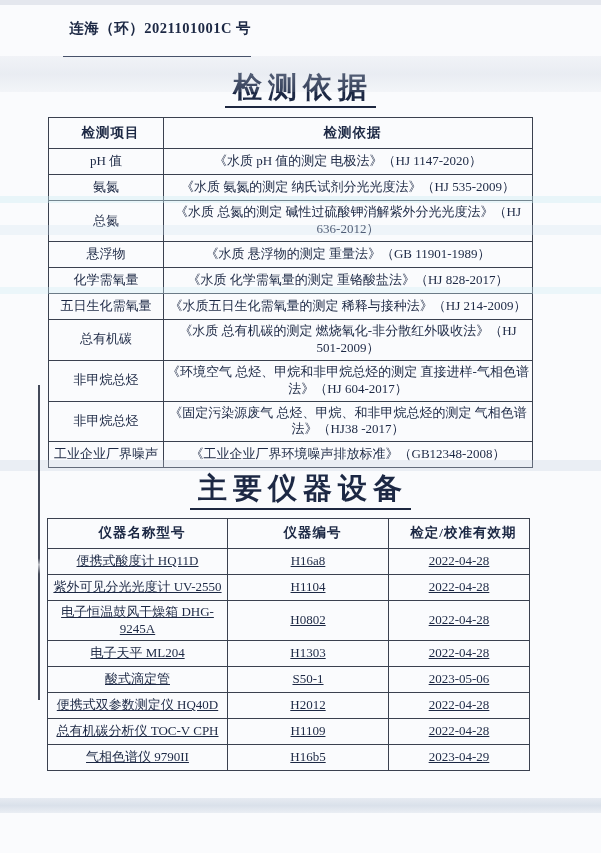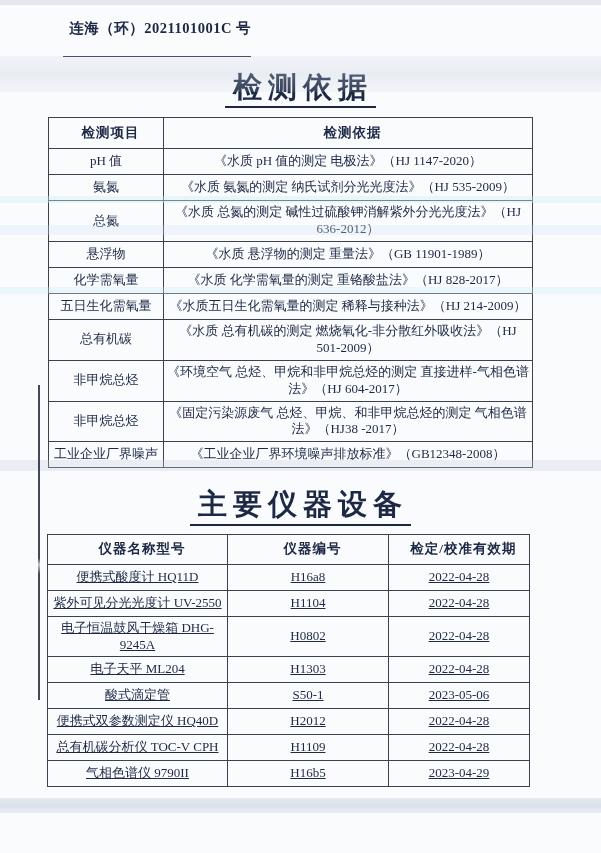--- a/index.html
+++ b/index.html
@@ -35,21 +35,21 @@
   }
   
   .sec-title{text-align:center;margin:0;}
   .sec-title .t{
     display:inline-block;
     font-size:29px;font-weight:700;letter-spacing:6px;
     border-bottom:2px solid #1d2740;
     padding:0 3px 1px 8px;line-height:1.25;
   }
   .sec-title.first{margin-top:11px;}
-  .sec-title.second{margin-top:17px;}
+  .sec-title.second{margin-top:1px;}
   
   table{border-collapse:collapse;table-layout:fixed;}
   td,th{border:1.5px solid #3a414f;text-align:center;vertical-align:middle;
         line-height:1.3;overflow:hidden;padding-left:10px;}
   th{font-size:13.5px;font-weight:700;letter-spacing:1px;}
   td{font-size:13px;padding:3px 2px;margin-left:20px;}
   #basis-table{margin:9px 0 0 48px;width:485px;}
   #basis-table th{height:28px;}
   #basis-table td{height:19px;}
   #basis-table td:first-child,#basis-table th:first-child{width:103px;}

